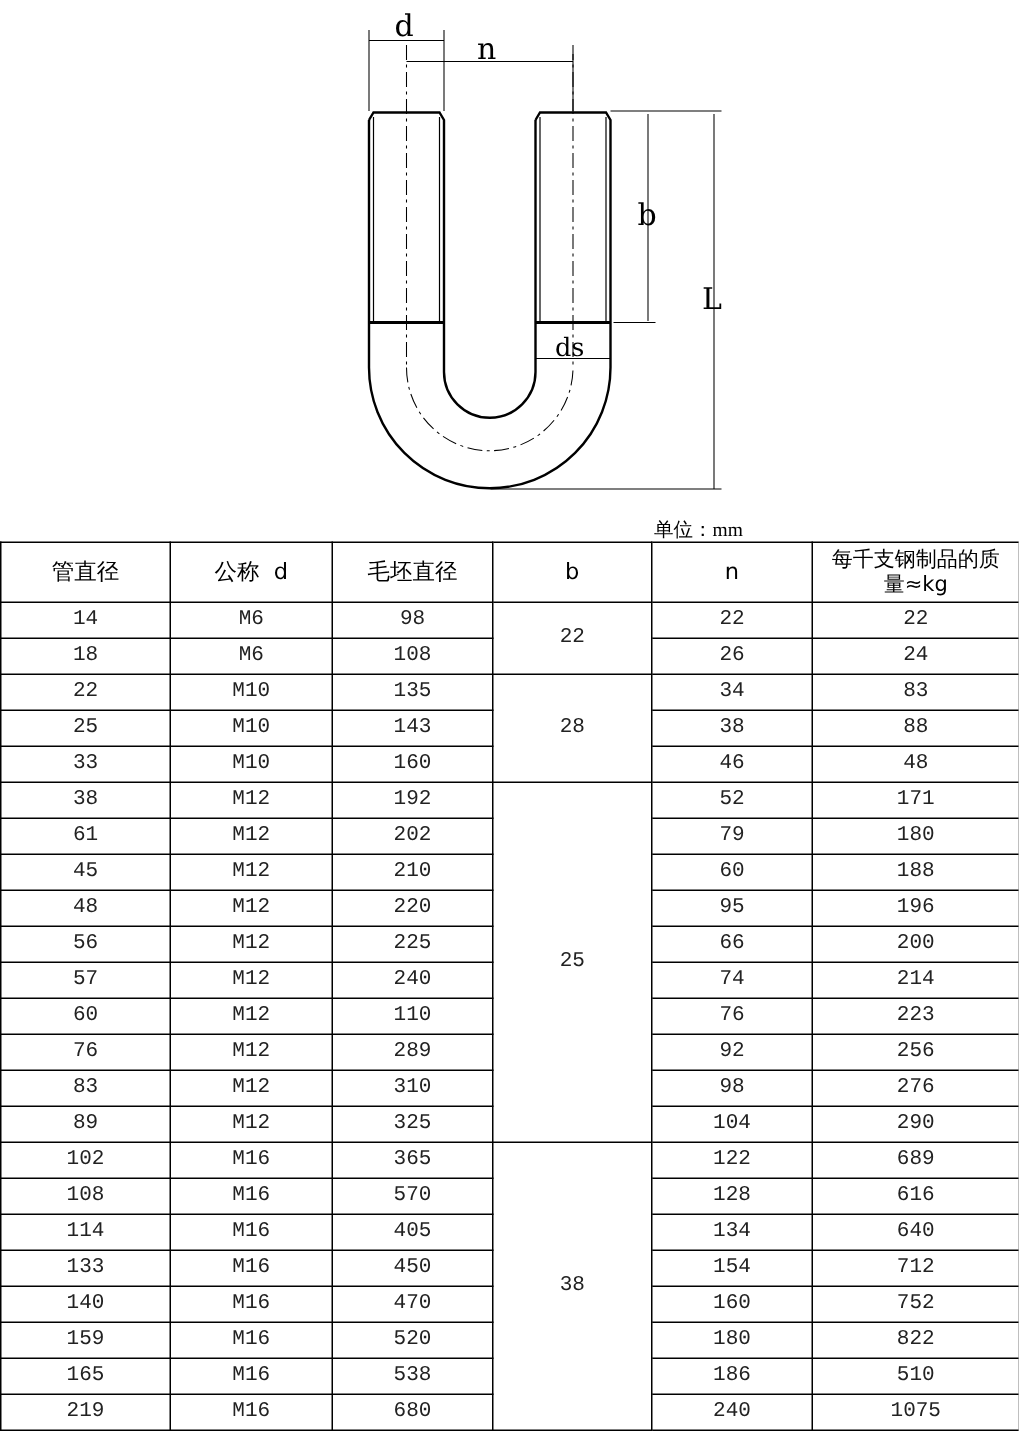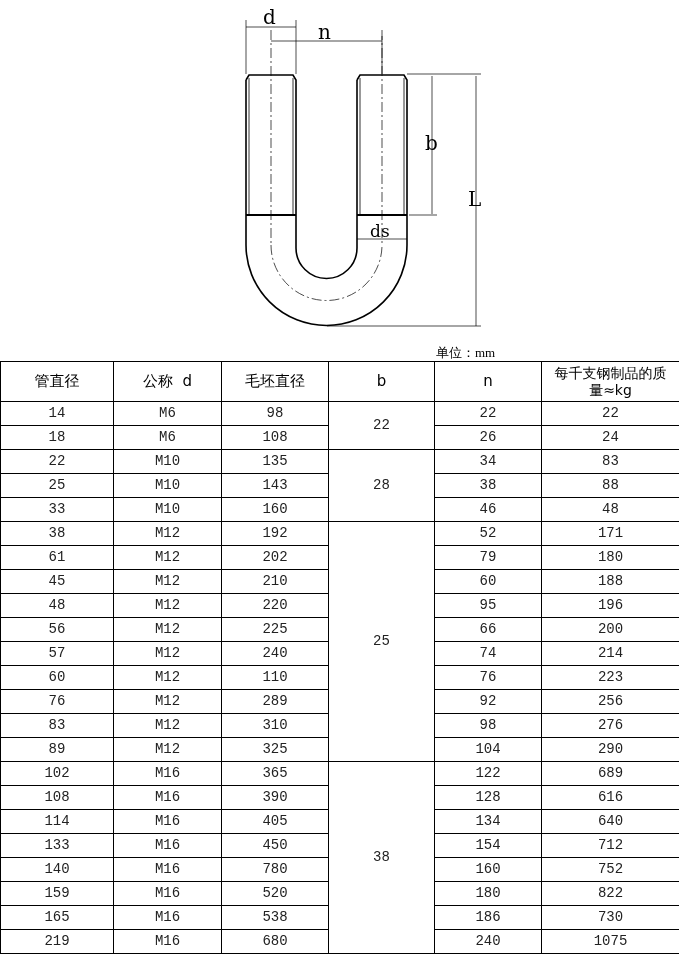--- a/index.html
+++ b/index.html
@@ -211,58 +211,58 @@
         <td>102</td>
         <td class="mcol">M16</td>
         <td>365</td>
         <td class="bcell" rowspan="8">38</td>
         <td>122</td>
         <td>689</td>
       </tr>
       <tr>
         <td>108</td>
         <td class="mcol">M16</td>
-        <td>390</td>
+        <td>570</td>
         <td>128</td>
         <td>616</td>
       </tr>
       <tr>
         <td>114</td>
         <td class="mcol">M16</td>
         <td>405</td>
         <td>134</td>
         <td>640</td>
       </tr>
       <tr>
         <td>133</td>
         <td class="mcol">M16</td>
         <td>450</td>
         <td>154</td>
         <td>712</td>
       </tr>
       <tr>
         <td>140</td>
         <td class="mcol">M16</td>
-        <td>780</td>
+        <td>470</td>
         <td>160</td>
         <td>752</td>
       </tr>
       <tr>
         <td>159</td>
         <td class="mcol">M16</td>
         <td>520</td>
         <td>180</td>
         <td>822</td>
       </tr>
       <tr>
         <td>165</td>
         <td class="mcol">M16</td>
         <td>538</td>
         <td>186</td>
-        <td>730</td>
+        <td>510</td>
       </tr>
       <tr>
         <td>219</td>
         <td class="mcol">M16</td>
         <td>680</td>
         <td>240</td>
         <td>1075</td>
       </tr>
     </tbody>
 </table>

